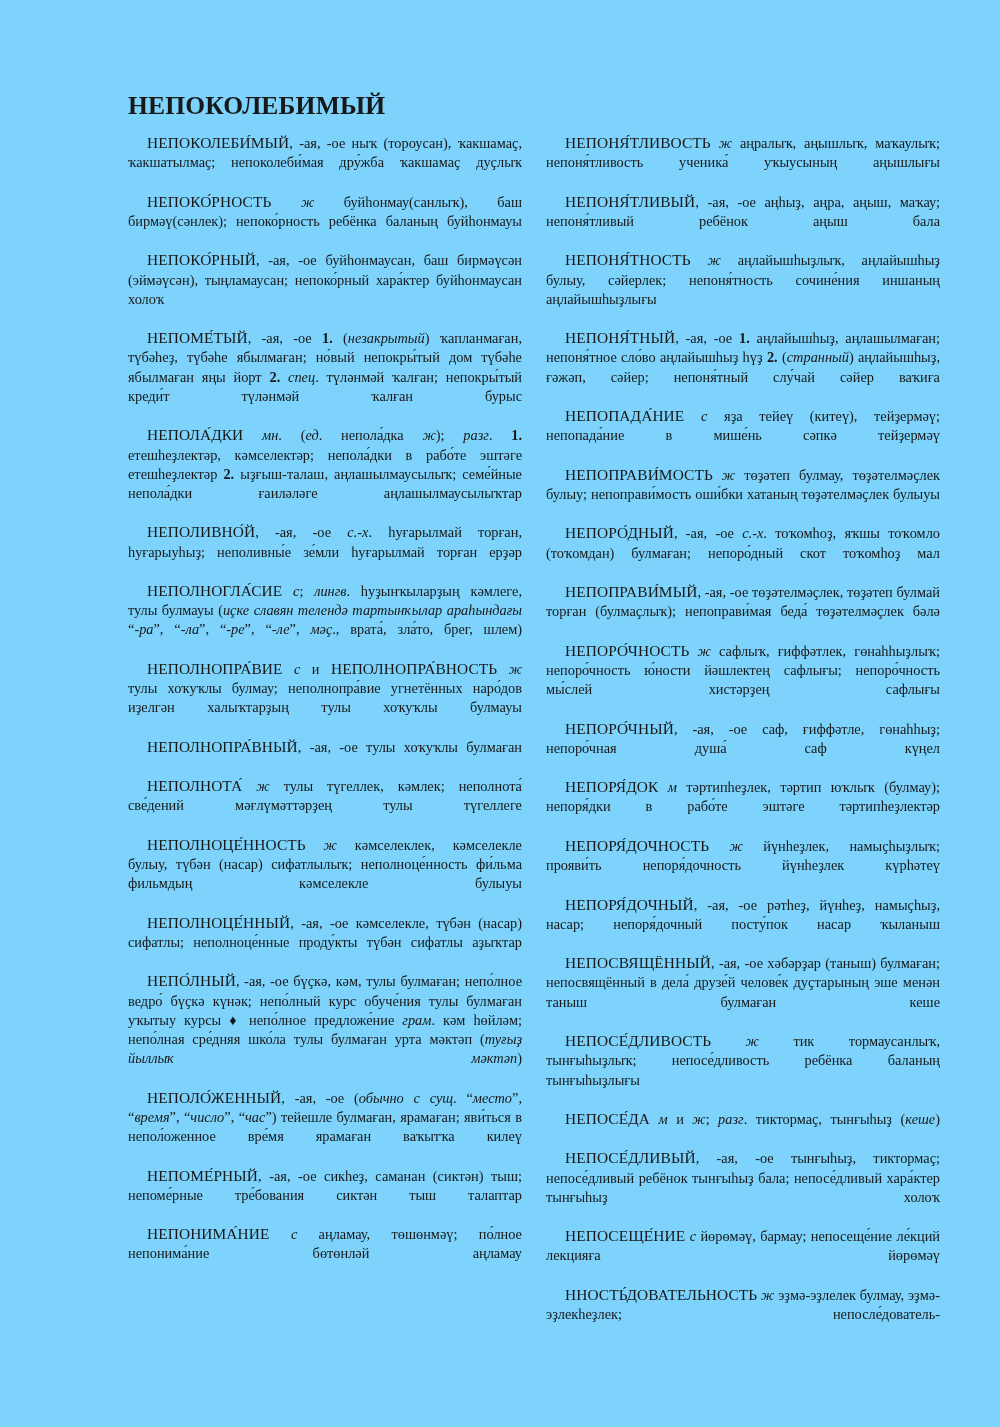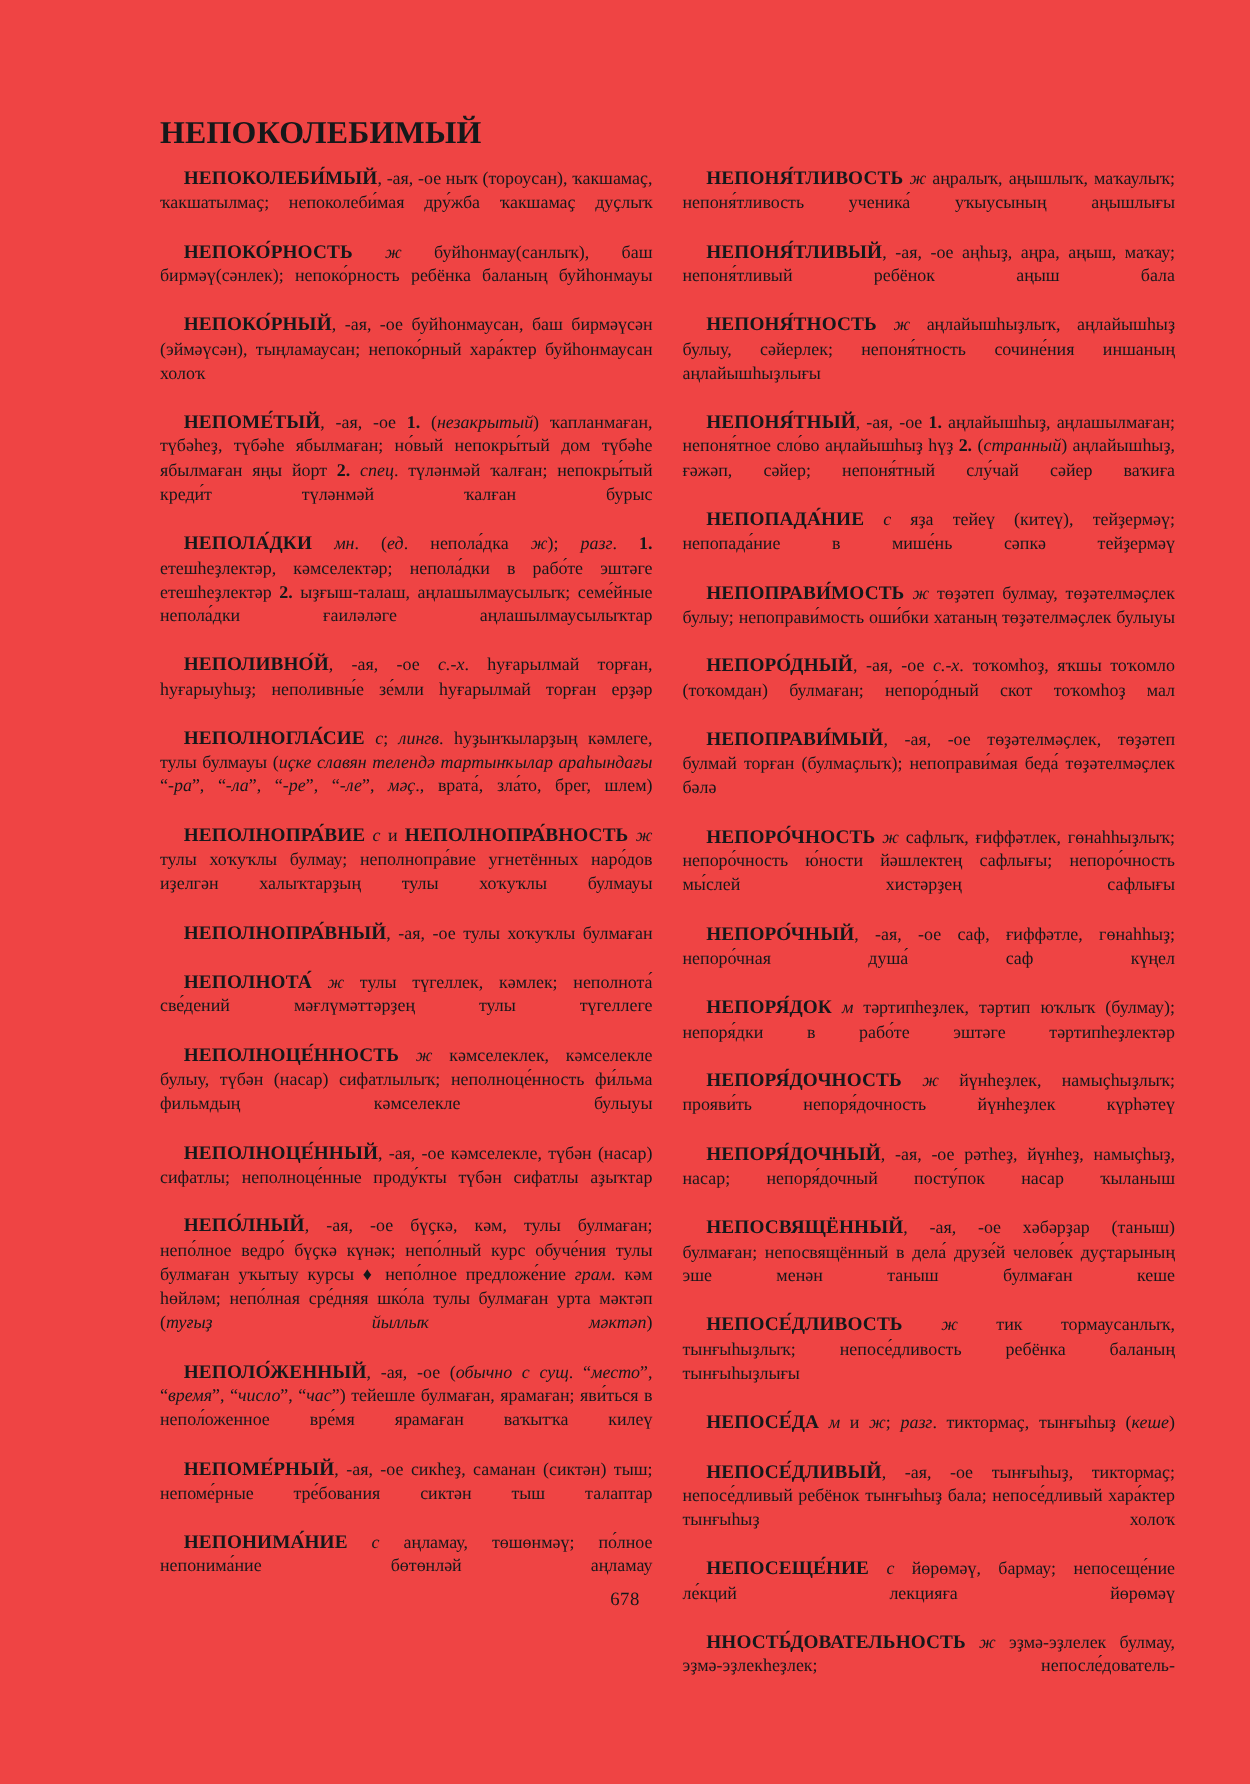--- a/index.html
+++ b/index.html
@@ -14,21 +14,21 @@
     color: #16181a;
     position: relative;
     overflow: hidden;
   }
 
   #page {
     position: absolute;
     left: 0; top: 0;
     width: 1000px;
     height: 1427px;
-    background: #ef4444;
+    background: #7dd3fc;
   }
 
   #running-head {
     position: absolute;
     left: 128px;
     top: 92px;
     font-size: 25.5px;
     font-weight: bold;
     letter-spacing: 0.2px;
     line-height: 1.1;
@@ -56,21 +56,21 @@
   .column.left  { left: 0px; }
   .column.right { left: 418px; }
 
   .entry {
     margin: 0;
     padding: 0;
     text-indent: 19px;
   }
 
   .hw {
-    font-weight: bold;
+    font-weight: normal;
     font-size: 15.4px;
     letter-spacing: 0.1px;
   }
   .b { font-weight: normal; }
   .i { font-style: italic; }
   .gram { font-style: italic; }
   .num { font-weight: bold; }
 
   
   .entry::after {
@@ -134,15 +134,14 @@
         <p class="entry"><span class="hw">НЕПОСВЯЩЁННЫЙ</span>, -ая, -ое хәбәрҙар (таныш) булмаған; <span class="b">непосвящённый в дела́ друзе́й челове́к</span> дуҫтарының эше менән таныш булмаған кеше</p>
         <p class="entry"><span class="hw">НЕПОСЕ́ДЛИВОСТЬ</span> <span class="gram">ж</span> тик тормаусанлыҡ, тынғыһыҙлыҡ; <span class="b">непосе́дливость ребёнка</span> баланың тынғыһыҙлығы</p>
         <p class="entry"><span class="hw">НЕПОСЕ́ДА</span> <span class="gram">м</span> и <span class="gram">ж</span>; <span class="gram">разг</span>. тиктормаҫ, тынғыһыҙ (<span class="i">кеше</span>)</p>
         <p class="entry"><span class="hw">НЕПОСЕ́ДЛИВЫЙ</span>, -ая, -ое тынғыһыҙ, тиктормаҫ; <span class="b">непосе́дливый ребёнок</span> тынғыһыҙ бала; <span class="b">непосе́дливый хара́ктер</span> тынғыһыҙ холоҡ</p>
         <p class="entry"><span class="hw">НЕПОСЕЩЕ́НИЕ</span> <span class="gram">с</span> йөрөмәү, бармау; <span class="b">непосеще́ние ле́кций</span> лекцияға йөрөмәү</p>
         <p class="entry"><span class="hw">ННОСТЬ́ДОВАТЕЛЬНОСТЬ</span> <span class="gram">ж</span> эҙмә-эҙлелек булмау, эҙмә-эҙлекһеҙлек; <span class="b">непосле́дователь-</span></p>
       </div>
 
   </div>
 
-  <div id="folio">678</div>
 
 </div>
 
 </body></html>

